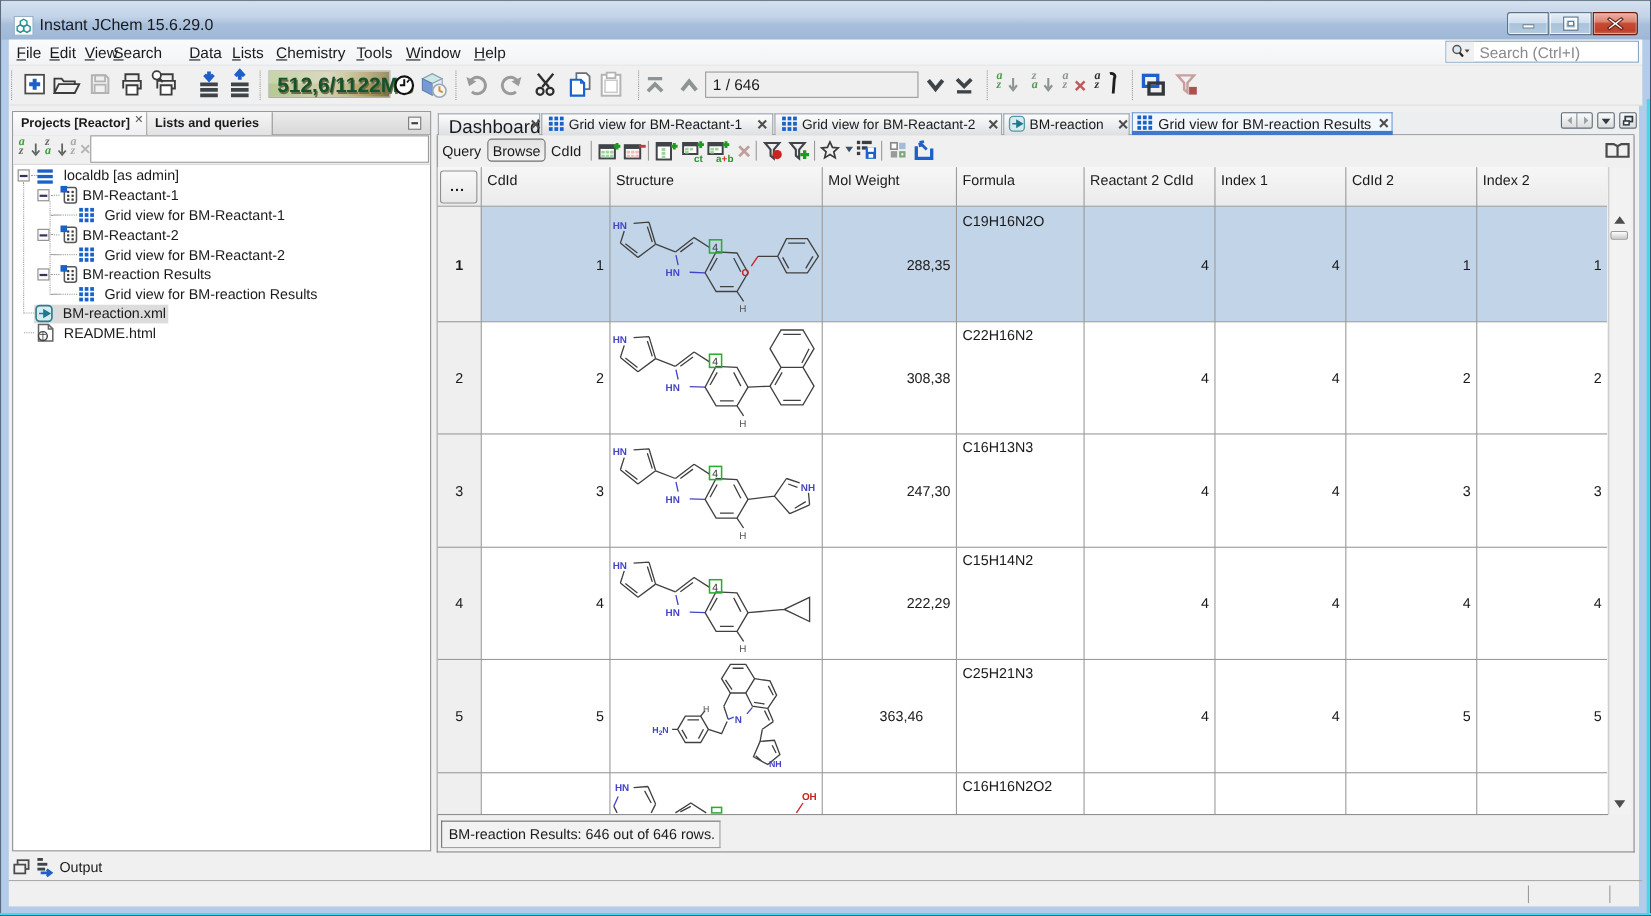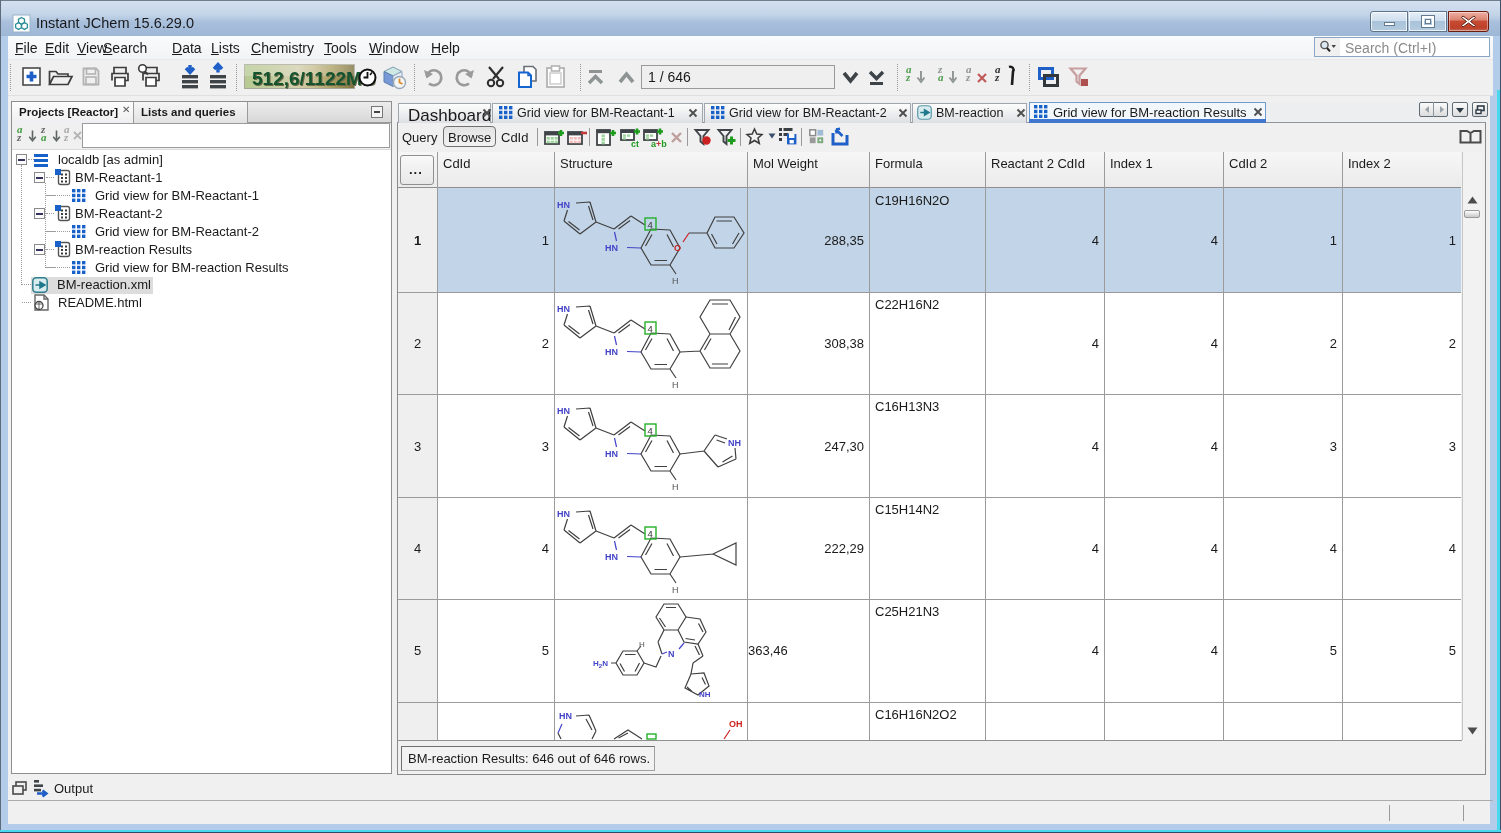--- a/index.html
+++ b/index.html
@@ -576,21 +576,21 @@
 <div class="txt" style="left:447px;top:234px;width:102px;text-align:right">1</div>
 <div class="txt" style="left:447px;top:337px;width:102px;text-align:right">2</div>
 <div class="txt" style="left:447px;top:440px;width:102px;text-align:right">3</div>
 <div class="txt" style="left:447px;top:542px;width:102px;text-align:right">4</div>
 <div class="txt" style="left:447px;top:644px;width:102px;text-align:right">5</div>
 
 <div class="txt" style="left:757px;top:234px;width:107px;text-align:right">288,35</div>
 <div class="txt" style="left:757px;top:337px;width:107px;text-align:right">308,38</div>
 <div class="txt" style="left:757px;top:440px;width:107px;text-align:right">247,30</div>
 <div class="txt" style="left:757px;top:542px;width:107px;text-align:right">222,29</div>
-<div class="txt" style="left:748px;top:644px;width:107px;text-align:left">363,46</div>
+<div class="txt" style="left:766px;top:644px;width:107px;text-align:center">363,46</div>
 
 <div class="txt" style="left:875px;top:194px">C19H16N2O</div>
 <div class="txt" style="left:875px;top:298px">C22H16N2</div>
 <div class="txt" style="left:875px;top:400px">C16H13N3</div>
 <div class="txt" style="left:875px;top:503px">C15H14N2</div>
 <div class="txt" style="left:875px;top:605px">C25H21N3</div>
 <div class="txt" style="left:875px;top:708px">C16H16N2O2</div>
 
 <div class="txt" style="left:995px;top:234px;width:104px;text-align:right">4</div>
 <div class="txt" style="left:995px;top:337px;width:104px;text-align:right">4</div>

